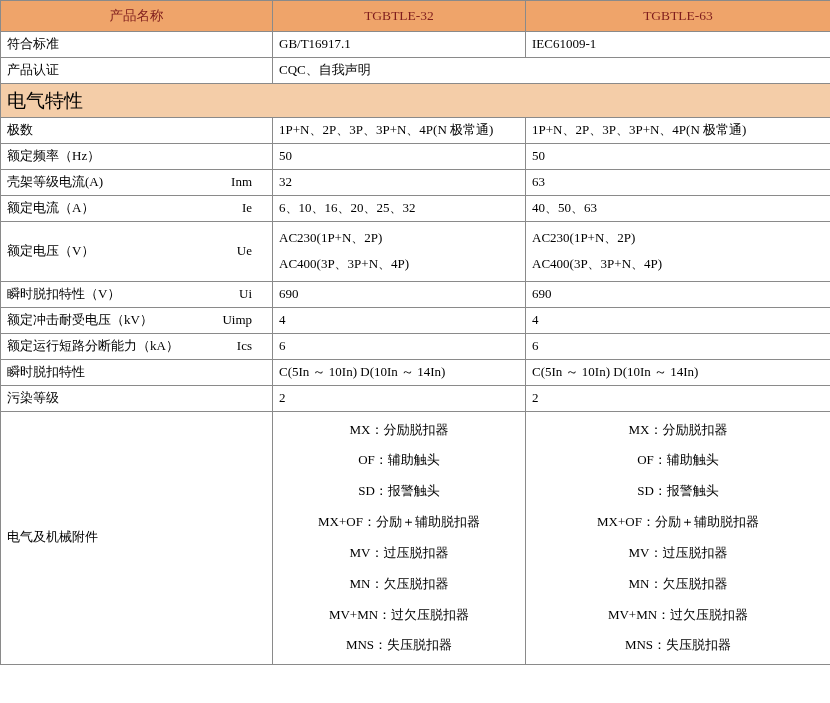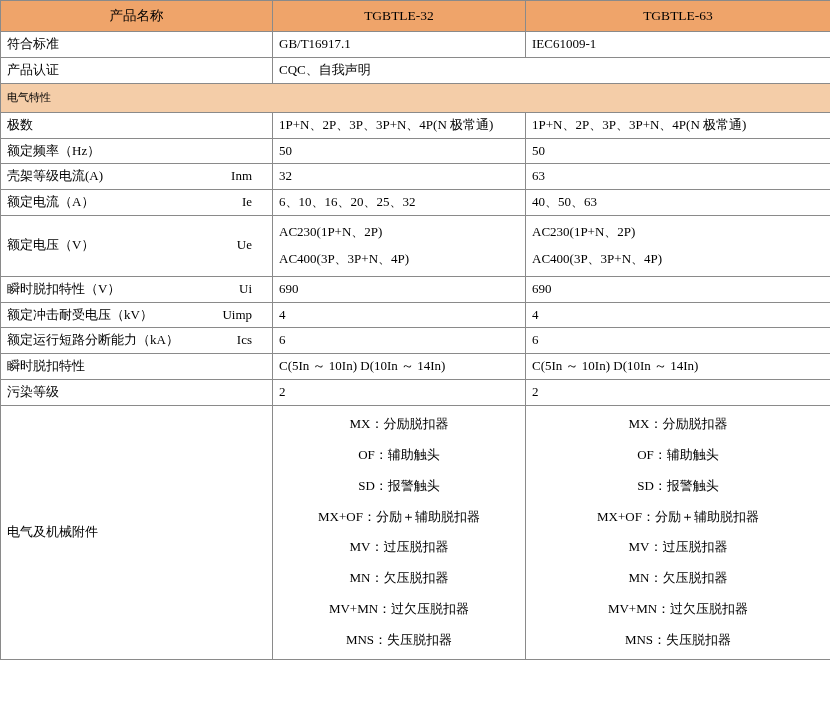--- a/index.html
+++ b/index.html
@@ -26,32 +26,32 @@
     vertical-align: middle;
     line-height: 1.45;
   }
   
   col.c-label { width: 272px; }
   col.c-v1 { width: 253px; }
   col.c-v2 { width: 305px; }
 
   .hdr-row td {
     background: #efa46a;
-    color: #000000;
+    color: #7f1d1d;
     text-align: center;
     font-weight: normal;
     height: 24px;
     font-size: 13.5px;
   }
   .section-row td {
     background: #f4cda8;
     text-align: left;
     height: 22px;
     padding-left: 6px;
-    font-size: 11px;
+    font-size: 19px;
   }
   .label-cell {
     text-align: left;
     position: relative;
     padding-left: 6px;
     padding-right: 6px;
   }
   .label-flex {
     display: flex;
     justify-content: space-between;

